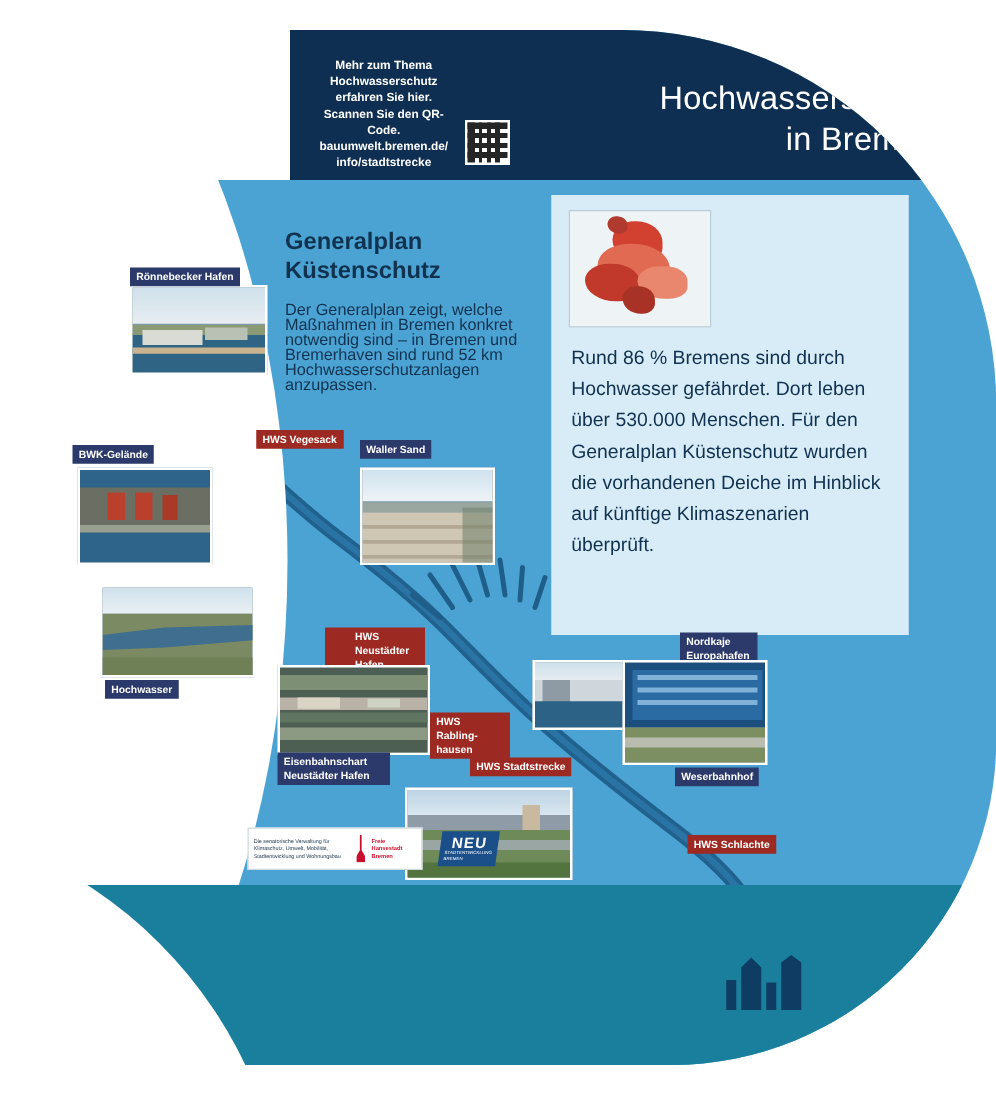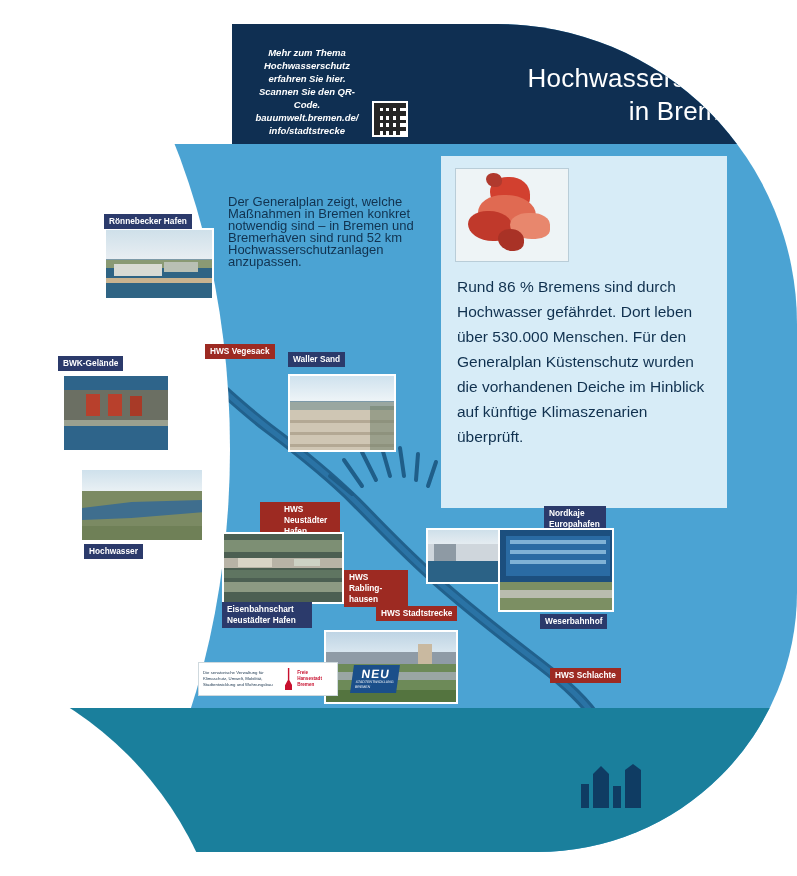--- a/index.html
+++ b/index.html
@@ -30,21 +30,21 @@
     background:#0f2f52;
     border-top-right-radius:180px 120px;
   }
   #header-title{
     position:absolute;right:48px;top:38px;text-align:right;color:#ffffff;
     font-size:26px;line-height:33px;letter-spacing:.2px;
   }
 
   
   #qr-block{position:absolute;left:248px;top:22px;width:185px;
-            display:flex;align-items:flex-end;gap:6px;font-style:italic;}
+            display:flex;align-items:center;gap:6px;}
   #qr-text{color:#ffffff;font-size:9.5px;line-height:13px;font-weight:bold;
            text-align:center;width:118px;}
   #qr-code{width:36px;height:36px;background:#ffffff;margin-top:44px;
            position:relative;padding:2px;box-sizing:border-box;}
   #qr-code .qr-cells{width:100%;height:100%;
      background:
        linear-gradient(90deg,#000 0 18%,transparent 18% 28%,#000 28% 36%,transparent 36% 48%,#000 48% 60%,transparent 60% 70%,#000 70% 82%,transparent 82% 100%),
        linear-gradient(180deg,#000 0 16%,transparent 16% 26%,#000 26% 40%,transparent 40% 52%,#000 52% 64%,transparent 64% 74%,#000 74% 88%,transparent 88% 100%);
      background-blend-mode:multiply;opacity:.85;}
 
@@ -147,20 +147,22 @@
 erfahren Sie hier.
 Scannen Sie den QR-Code.
 bauumwelt.bremen.de/
 info/stadtstrecke</div>
     <div id="qr-code">
         <div class="qr-cells"></div>
       </div>
   </div>
 
   <div id="generalplan">
+    <h2 data-bind="generalplan.title">Generalplan
+Küstenschutz</h2>
     <p data-bind="generalplan.body">Der Generalplan zeigt, welche Maßnahmen in Bremen konkret notwendig sind – in Bremen und Bremerhaven sind rund 52 km Hochwasserschutzanlagen anzupassen.</p>
   </div>
 
   <div id="info-panel">
     <div id="map-thumb">
       <div class="blob" style="left:34px;top:8px;width:40px;height:34px;"></div>
       <div class="blob" style="left:22px;top:26px;width:58px;height:40px;background:#e06a52;"></div>
       <div class="blob" style="left:12px;top:42px;width:44px;height:30px;background:#c0392b;"></div>
       <div class="blob" style="left:54px;top:44px;width:40px;height:26px;background:#e8876d;border-radius:50% 50% 40% 60%;"></div>
       <div class="blob" style="left:42px;top:60px;width:26px;height:22px;background:#a93226;"></div>

